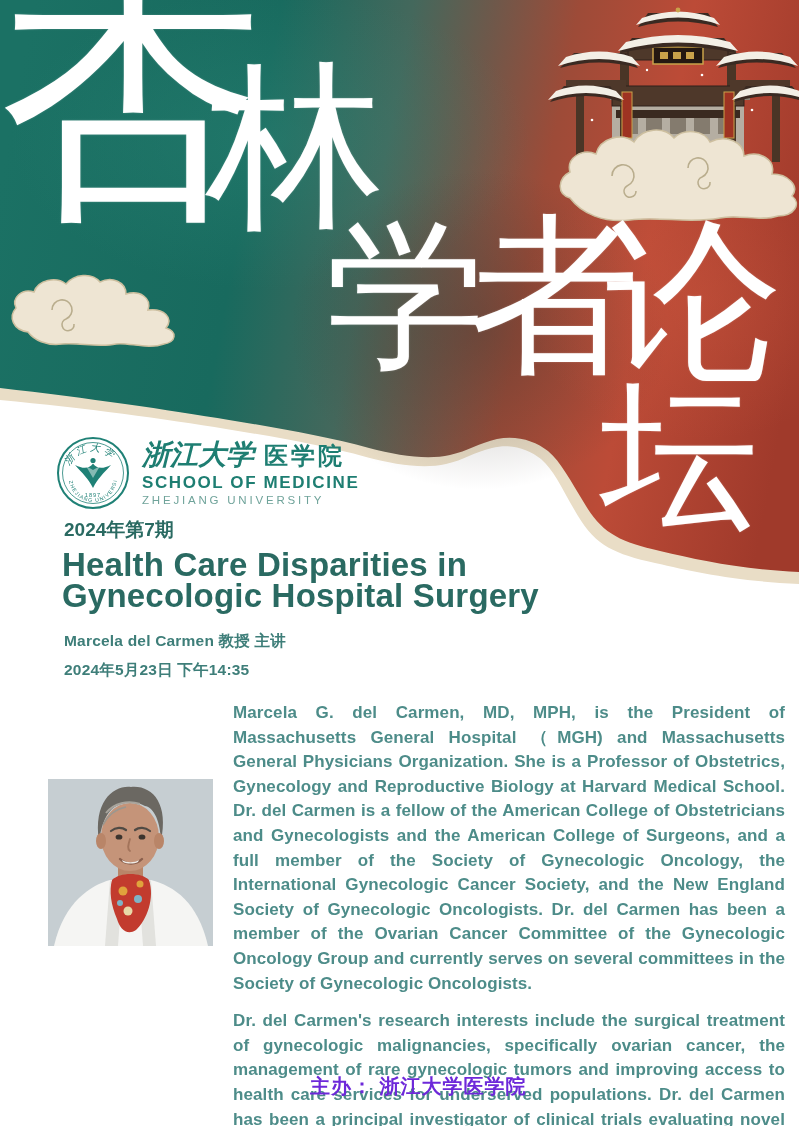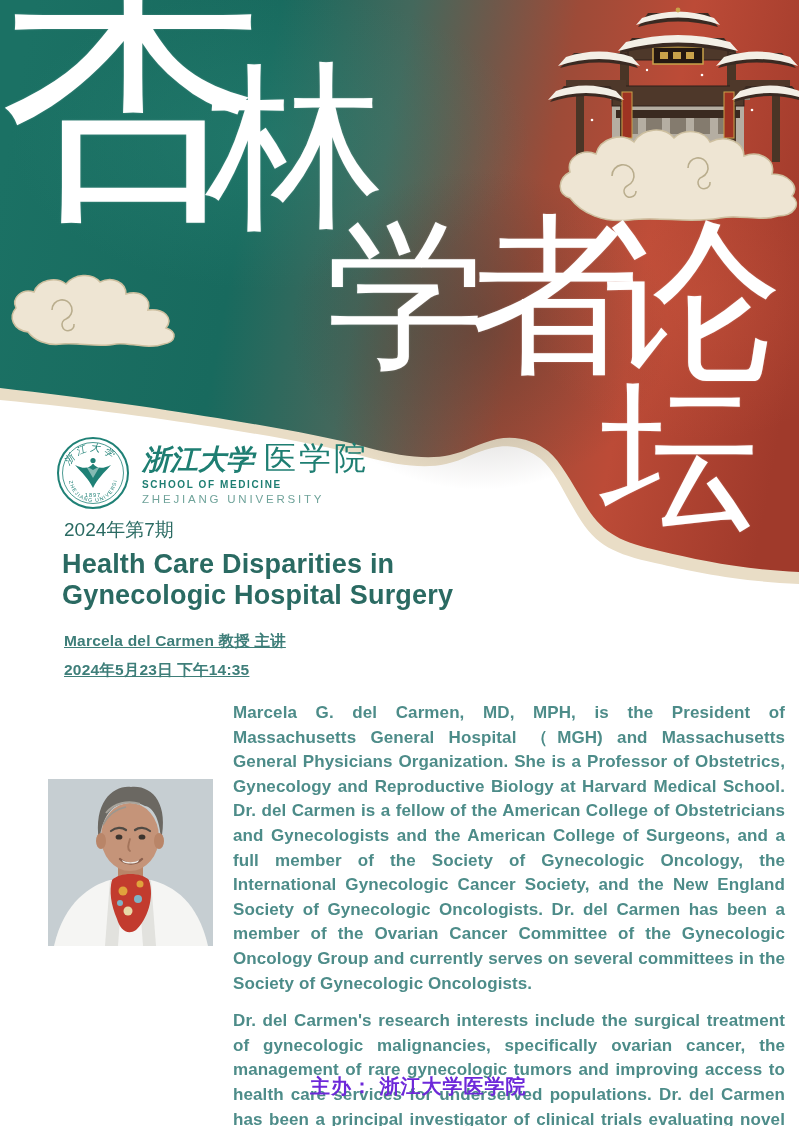--- a/index.html
+++ b/index.html
@@ -20,28 +20,28 @@
   .char-lin{left:206px;top:58px;font-size:178px;}
   .char-xue{left:326px;top:216px;font-size:160px;}
   .char-zhe{left:468px;top:210px;font-size:172px;}
   .char-lun{left:606px;top:214px;font-size:176px;}
   .char-tan{left:600px;top:376px;font-size:158px;}
   
   .logo{position:absolute;top:436px;left:56px;display:flex;align-items:center;gap:12px;z-index:8;}
   .logo-text{display:flex;flex-direction:column;line-height:1.15;}
   .logo-line1{display:flex;align-items:baseline;gap:10px;color:#1e7e72;}
   .logo-script{font-family:"DejaVu Serif","Liberation Serif",serif;font-style:italic;font-weight:700;font-size:28px;}
-  .logo-college{font-weight:400;font-size:32px;letter-spacing:3px;}
-  .logo-school-en{color:#1e7e72;font-weight:700;font-size:10px;letter-spacing:1.6px;margin-top:2px;}
+  .logo-college{font-weight:700;font-size:24px;letter-spacing:3px;}
+  .logo-school-en{color:#1e7e72;font-weight:700;font-size:17px;letter-spacing:1.6px;margin-top:2px;}
   .logo-univ-en{color:#6fa39a;font-weight:500;font-size:11.5px;letter-spacing:2.8px;margin-top:2px;}
   
-  .issue{position:absolute;top:517px;left:64px;font-size:19px;font-weight:400;color:#2a6a62;z-index:8;}
-  .page-title{position:absolute;top:549px;left:62px;font-size:27px;font-weight:700;color:#2a6a62;line-height:31px;letter-spacing:.2px;z-index:8;}
+  .issue{position:absolute;top:517px;left:64px;font-size:19px;font-weight:700;color:#2a6a62;z-index:8;}
+  .page-title{position:absolute;top:549px;left:62px;font-size:33px;font-weight:700;color:#2a6a62;line-height:31px;letter-spacing:.2px;z-index:8;}
   .event-block{position:absolute;top:627px;left:64px;z-index:8;}
-  .event-line{font-size:15.5px;font-weight:700;color:#3e7e79;line-height:28.5px;letter-spacing:.2px;text-decoration:underline;}
+  .event-line{font-size:15.5px;font-weight:700;color:#3e7e79;line-height:28.5px;letter-spacing:.2px;}
   .bio{position:absolute;top:701px;left:233px;width:552px;z-index:8;
        color:#4d8c89;font-size:17px;font-weight:600;line-height:24.6px;text-align:justify;letter-spacing:.1px;}
   .bio p{margin:0 0 13px 0;}
   .photo{position:absolute;top:779px;left:48px;width:165px;height:167px;z-index:8;background:#c6ced2;}
   .organizer{position:absolute;top:1073px;left:310px;font-size:20px;font-weight:700;color:#6d28d9;z-index:9;letter-spacing:1px;}
 </style>
 </head>
 <body>
 
 <div class="poster">

